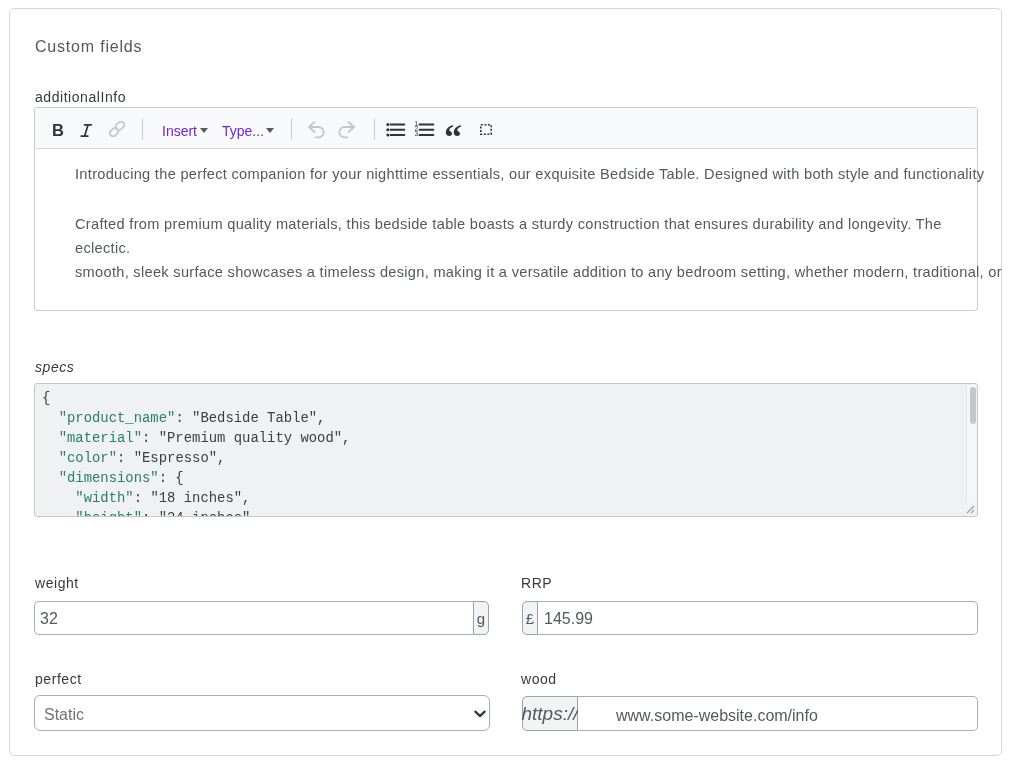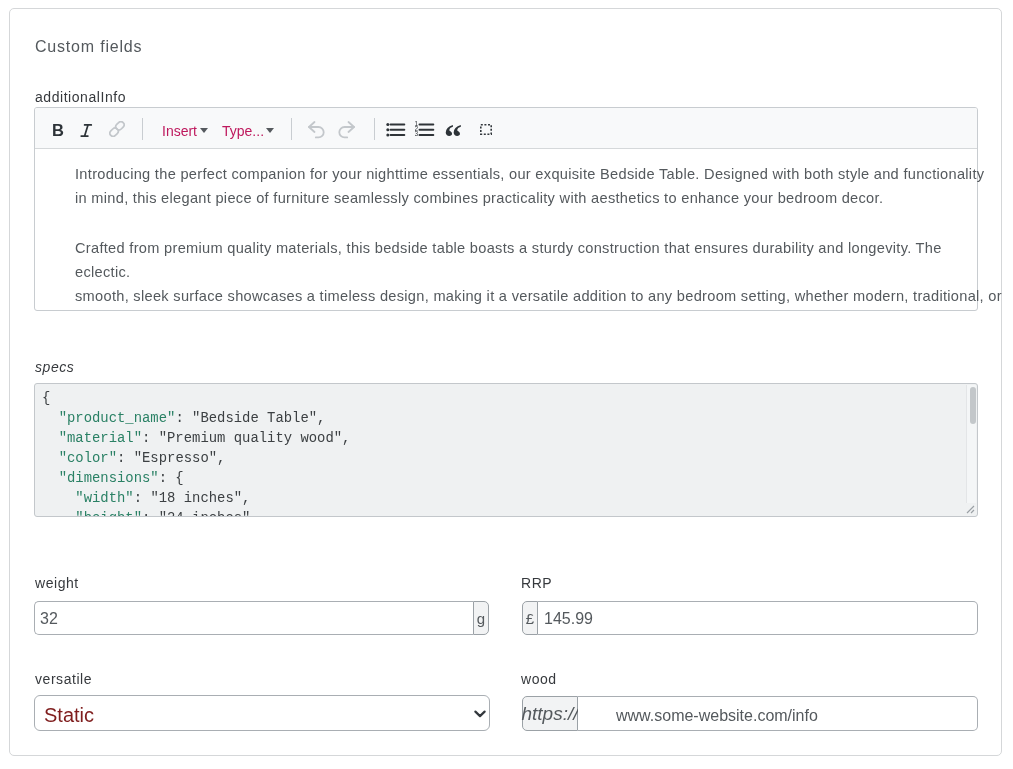--- a/index.html
+++ b/index.html
@@ -6,21 +6,21 @@
   html,body { width:1013px; height:769px; background:#fff; font-family:"Liberation Sans", sans-serif; }
   body { position:relative; overflow:hidden; }
   .card { position:absolute; left:9px; top:8px; width:993px; height:748px; border:1px solid #d5d7d9; border-radius:5px; background:#fff; }
   .abs { position:absolute; }
   .h1 { left:35px; top:37px; font-size:16px; line-height:20px; color:#54595d; letter-spacing:0.8px; }
   .lbl { font-size:14px; line-height:18px; color:#36393d; letter-spacing:0.55px; }
   
   .editor { left:34px; top:107px; width:944px; height:204px; border:1px solid #c8ccd0; border-radius:3px; background:#fff; }
   .toolbar { position:absolute; left:0; top:0; right:0; height:41px; background:#f8f9fa; border-bottom:1px solid #d5d8da; border-radius:2px 2px 0 0; }
   .sep { position:absolute; top:10px; width:1px; height:22px; background:#c9cdd1; }
-  .tbtxt { position:absolute; font-size:14px; color:#be185d; line-height:20px; top:13px; }
+  .tbtxt { position:absolute; font-size:14px; color:#6d28d9; line-height:20px; top:13px; }
   .caret { position:absolute; width:0; height:0; border-left:4px solid transparent; border-right:4px solid transparent; border-top:5px solid #55595e; top:20px; }
   .ebody { position:absolute; left:12px; top:54px; font-size:14.6px; line-height:24px; color:#54595d; white-space:nowrap; letter-spacing:0.3px;margin-left:28px; }
   .ebody div { height:24px; }
   .pgap { margin-top:25.5px; }
   
   .specs { left:34px; top:383px; width:944px; height:134px; border:1px solid #c3c7cb; border-radius:3px; background:#eff1f2; overflow:hidden; }
   .code { position:absolute; left:7px; top:4px; font-family:"Liberation Mono", monospace; font-size:13.9px; line-height:20px; color:#3c4043; white-space:pre; }
   .k { color:#2a8165; }
   .sbar { position:absolute; right:1px; top:1px; width:10px; height:118px; background:#f4f6f7; border-left:1px solid #e3e5e7; }
   .thumb { position:absolute; left:2.5px; top:2px; width:6px; height:37px; background:#c3c7ca; border-radius:3px; }
@@ -74,21 +74,20 @@
         <text x="-0.5" y="16" font-size="6.5" fill="#2f3438" stroke="none" font-family="Liberation Sans">3</text>
         <path d="M4.5 4.6 H18.3 M4.5 9.8 H18.3 M4.5 15 H18.3"></path>
       </svg>
       <div class="abs" style="left:409px; top:11.5px; font-family:'Liberation Serif',serif; font-weight:bold; font-size:36px; color:#2d3338; line-height:34px;">“</div>
       <svg class="abs" style="left:445px; top:16px;" width="12" height="11" viewBox="0 0 12 11" fill="none">
         <rect x="0.8" y="0.8" width="10.4" height="9.4" stroke="#33383d" stroke-width="1.6" stroke-dasharray="2 1.6"></rect>
       </svg>
     </div>
     <div class="ebody">
       <div>Introducing the perfect companion for your nighttime essentials, our exquisite Bedside Table. Designed with both style and functionality</div>
-      <div>in mind, this elegant piece of furniture seamlessly combines practicality with aesthetics to enhance your bedroom decor.</div>
       <div class="pgap">Crafted from premium quality materials, this bedside table boasts a sturdy construction that ensures durability and longevity. The</div>
       <div>eclectic.</div>
       <div>smooth, sleek surface showcases a timeless design, making it a versatile addition to any bedroom setting, whether modern, traditional, or</div>
     </div>
   </div>
 
   <div class="abs lbl" style="left:35px; top:358px;font-style:italic;">specs</div>
   <div class="abs specs">
     <div class="code">{
   <span class="k">"product_name"</span>: <span class="v">"Bedside Table"</span>,
@@ -108,23 +107,23 @@
   <div class="abs lbl" style="left:35px; top:574px;">weight</div>
   <div class="abs inp" style="left:34px; top:601px; width:439px; height:34px; border-radius:5px 0 0 5px; border-right:none;"></div>
   <div class="abs" style="left:40px; top:611px; font-size:16px; line-height:16px; color:#54595d;">32</div>
   <div class="abs addon" style="left:473px; top:601px; width:16px; height:34px; border-radius:0 5px 5px 0;">g</div>
 
   <div class="abs lbl" style="left:521px; top:574px;">RRP</div>
   <div class="abs addon" style="left:522px; top:601px; width:16px; height:34px; border-radius:5px 0 0 5px;">£</div>
   <div class="abs inp" style="left:538px; top:601px; width:440px; height:34px; border-radius:0 5px 5px 0; border-left:none;"></div>
   <div class="abs" style="left:544px; top:611px; font-size:16px; line-height:16px; color:#54595d;">145.99</div>
 
-  <div class="abs lbl" style="left:35px; top:670px;">versatile</div>
+  <div class="abs lbl" style="left:35px; top:670px;">perfect</div>
   <div class="abs inp" style="left:34px; top:695px; width:456px; height:36px; border-radius:6px;"></div>
-  <div class="abs" style="left:44px; top:707px; font-size:20px; line-height:16px; color:#7f1d1d;">Static</div>
+  <div class="abs" style="left:44px; top:707px; font-size:16px; line-height:16px; color:#737373;">Static</div>
   <svg class="abs" style="left:474px; top:710px;" width="12" height="8" viewBox="0 0 12 8" fill="none" stroke="#33383d" stroke-width="2.2" stroke-linecap="round" stroke-linejoin="round">
     <path d="M1.4 1.6 L6 6.1 L10.6 1.6"></path>
   </svg>
 
   <div class="abs lbl" style="left:521px; top:670px;">wood</div>
   <div class="abs addon" style="left:522px; top:696px; width:56px; height:35px; border-radius:5px 0 0 5px; font-size:19px;font-style:italic;">https://</div>
   <div class="abs inp" style="left:578px; top:696px; width:400px; height:35px; border-radius:0 5px 5px 0; border-left:none;"></div>
   <div class="abs" style="left:585px; top:708px; font-size:16px; line-height:16px; color:#54595d;margin-left:31px;">www.some-website.com/info</div>
 
 </body></html>

